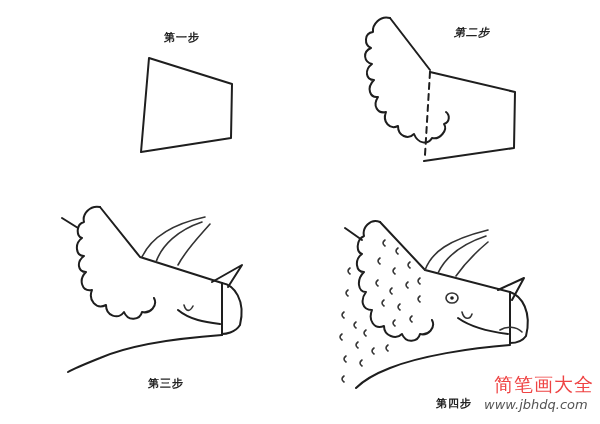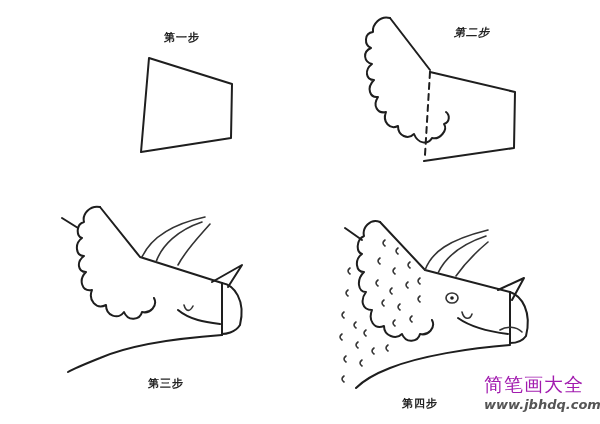--- a/index.html
+++ b/index.html
@@ -1,24 +1,24 @@
 <!DOCTYPE html>
 <html><head>
   <meta charset="utf-8">
   <style>
     html, body { margin: 0; padding: 0; background: #ffffff; }
     body { width: 600px; height: 424px; position: relative; overflow: hidden;
            font-family: "DejaVu Serif", serif; }
     .stage { position: absolute; left: 0; top: 0; width: 600px; height: 344px; }
     .step-label { position: absolute; font-size: 11px; font-weight: bold; color: #222;
                   letter-spacing: 1px; font-family: "DejaVu Serif", serif; }
-    .wm-title { position: absolute; left: 484px; top: 372px; font-size: 19px; color: #a21caf;
+    .wm-title { position: absolute; left: 494px; top: 372px; font-size: 19px; color: #ef4444;
                 font-family: "DejaVu Sans", sans-serif; letter-spacing: 1px; }
     .wm-url { position: absolute; left: 484px; top: 397px; font-size: 13px; color: #555;
-              font-style: italic; font-family: "DejaVu Sans", sans-serif; font-weight: bold; }
+              font-style: italic; font-family: "DejaVu Sans", sans-serif; }
     svg { position: absolute; left: 0; top: 0; }
     .ink { fill: none; stroke: #1e1e1e; stroke-width: 2; stroke-linecap: round; stroke-linejoin: round; }
     .ink-thin { fill: none; stroke: #333; stroke-width: 1.6; stroke-linecap: round; }
   </style>
 </head>
 <body>
 
 <div class="stage">
 
   <svg width="600" height="424">
@@ -100,17 +100,17 @@
           <path d="M388,345 q-4,3 0,6"></path>
         <path d="M366,330 q-4,3 0,6"></path>
           <path d="M420,278 q-4,3 0,6"></path>
       </g>
     </g>
   </svg>
 
   <div class="step-label" style="left:164px; top:30px;">第一步</div>
   <div class="step-label" style="left:454px; top:25px;font-style:italic;">第二步</div>
   <div class="step-label" style="left:148px; top:376px;">第三步</div>
-  <div class="step-label" style="left:402px; top:396px;">第四步</div>
+  <div class="step-label" style="left:436px; top:396px;">第四步</div>
 
   <div class="wm-title">简笔画大全</div>
   <div class="wm-url">www.jbhdq.com</div>
 </div>
 
 </body></html>

